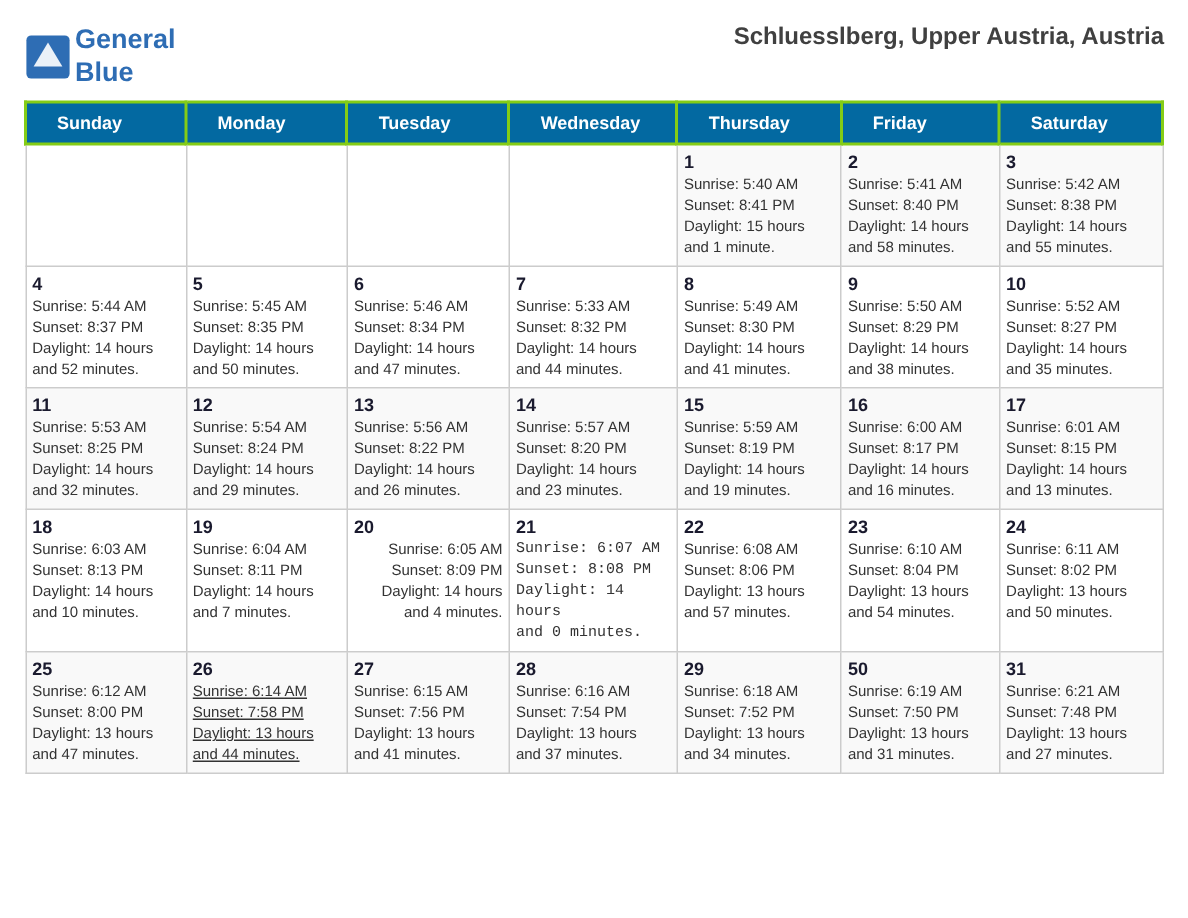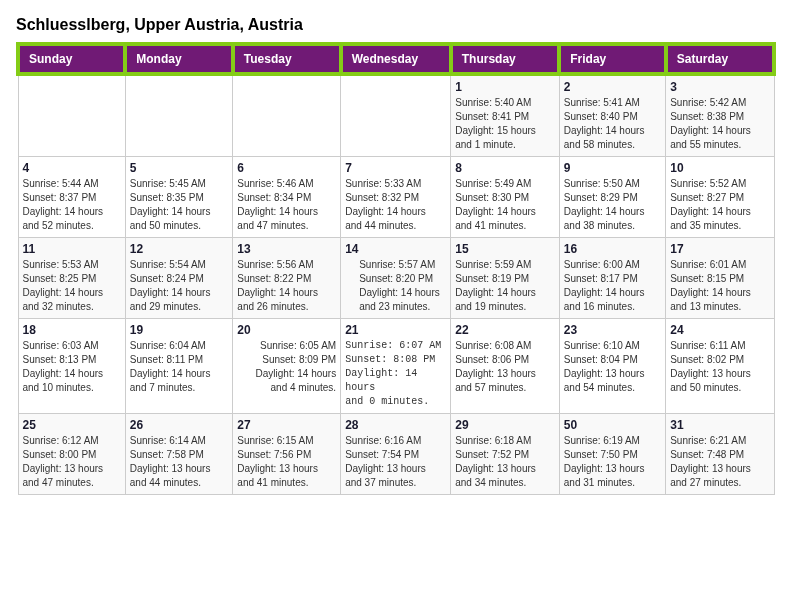--- a/index.html
+++ b/index.html
@@ -38,34 +38,34 @@
       text-align: right;
     }
     .main-title {
       font-size: 36px;
       font-weight: bold;
       color: #1a1a2e;
     }
     .subtitle {
       font-size: 16px;
       font-weight: bold;
-      color: #000000;
+      color: #404040;
     }
     table {
       width: 100%;
       border-collapse: collapse;
       font-size: 11px;
     }
     thead tr th {
-      background: #701a75;
+      background: #0369a1;
       color: white;
-      padding: 6px 9px;
+      padding: 6px 20px;
       text-align: left;
       font-size: 12px;
-      border: 4px solid #84cc16;
+      border: 2px solid #84cc16;
     }
     tbody tr td {
       border: 1px solid #ccc;
       vertical-align: top;
       padding: 4px;
       height: 80px;
       width: 113px;
       background: #fff;
     }
     tbody tr:nth-child(odd) td {
@@ -83,20 +83,30 @@
       line-height: 1.4;
     }
     .empty-cell {
       background: #fff !important;
     }
   </style>
 </head>
 <body>
 
 <div class="header">
+  <div class="logo">
+    <svg class="logo-icon" viewBox="0 0 40 40">
+      <rect x="2" y="2" width="36" height="36" rx="4" fill="#2e6db4"></rect>
+      <polygon points="20,8 32,28 8,28" fill="white" opacity="0.9"></polygon>
+    </svg>
+    <div class="logo-text">
+      <div><span>General</span></div>
+      <div><span style="color:#2e6db4;">Blue</span></div>
+    </div>
+  </div>
   <div class="title-block">
     <div class="subtitle">Schluesslberg, Upper Austria, Austria</div>
   </div>
 </div>
 
 <table>
   <thead>
     <tr>
     <th>Sunday</th>
         <th>Monday</th>
@@ -203,21 +213,21 @@
         </td>
         <td>
           <div class="day-num">13</div>
           <div class="day-info" style="white-space: pre-line;">Sunrise: 5:56 AM
 Sunset: 8:22 PM
 Daylight: 14 hours
 and 26 minutes.</div>
         </td>
         <td>
           <div class="day-num">14</div>
-          <div class="day-info" style="white-space: pre-line; margin-left: 14px;">Sunrise: 5:57 AM
+          <div class="day-info" style="white-space: pre-line;">Sunrise: 5:57 AM
 Sunset: 8:20 PM
 Daylight: 14 hours
 and 23 minutes.</div>
         </td>
         <td>
           <div class="day-num">15</div>
           <div class="day-info" style="white-space: pre-line;">Sunrise: 5:59 AM
 Sunset: 8:19 PM
 Daylight: 14 hours
 and 19 minutes.</div>
@@ -291,21 +301,21 @@
       <tr>
         <td>
           <div class="day-num">25</div>
           <div class="day-info" style="white-space: pre-line;">Sunrise: 6:12 AM
 Sunset: 8:00 PM
 Daylight: 13 hours
 and 47 minutes.</div>
         </td>
         <td>
           <div class="day-num">26</div>
-          <div class="day-info" style="white-space: pre-line;">Sunrise: 6:14 AM
+          <div class="day-info" style="white-space: pre-line; text-decoration: underline;">Sunrise: 6:14 AM
 Sunset: 7:58 PM
 Daylight: 13 hours
 and 44 minutes.</div>
         </td>
         <td>
           <div class="day-num">27</div>
           <div class="day-info" style="white-space: pre-line;">Sunrise: 6:15 AM
 Sunset: 7:56 PM
 Daylight: 13 hours
 and 41 minutes.</div>

